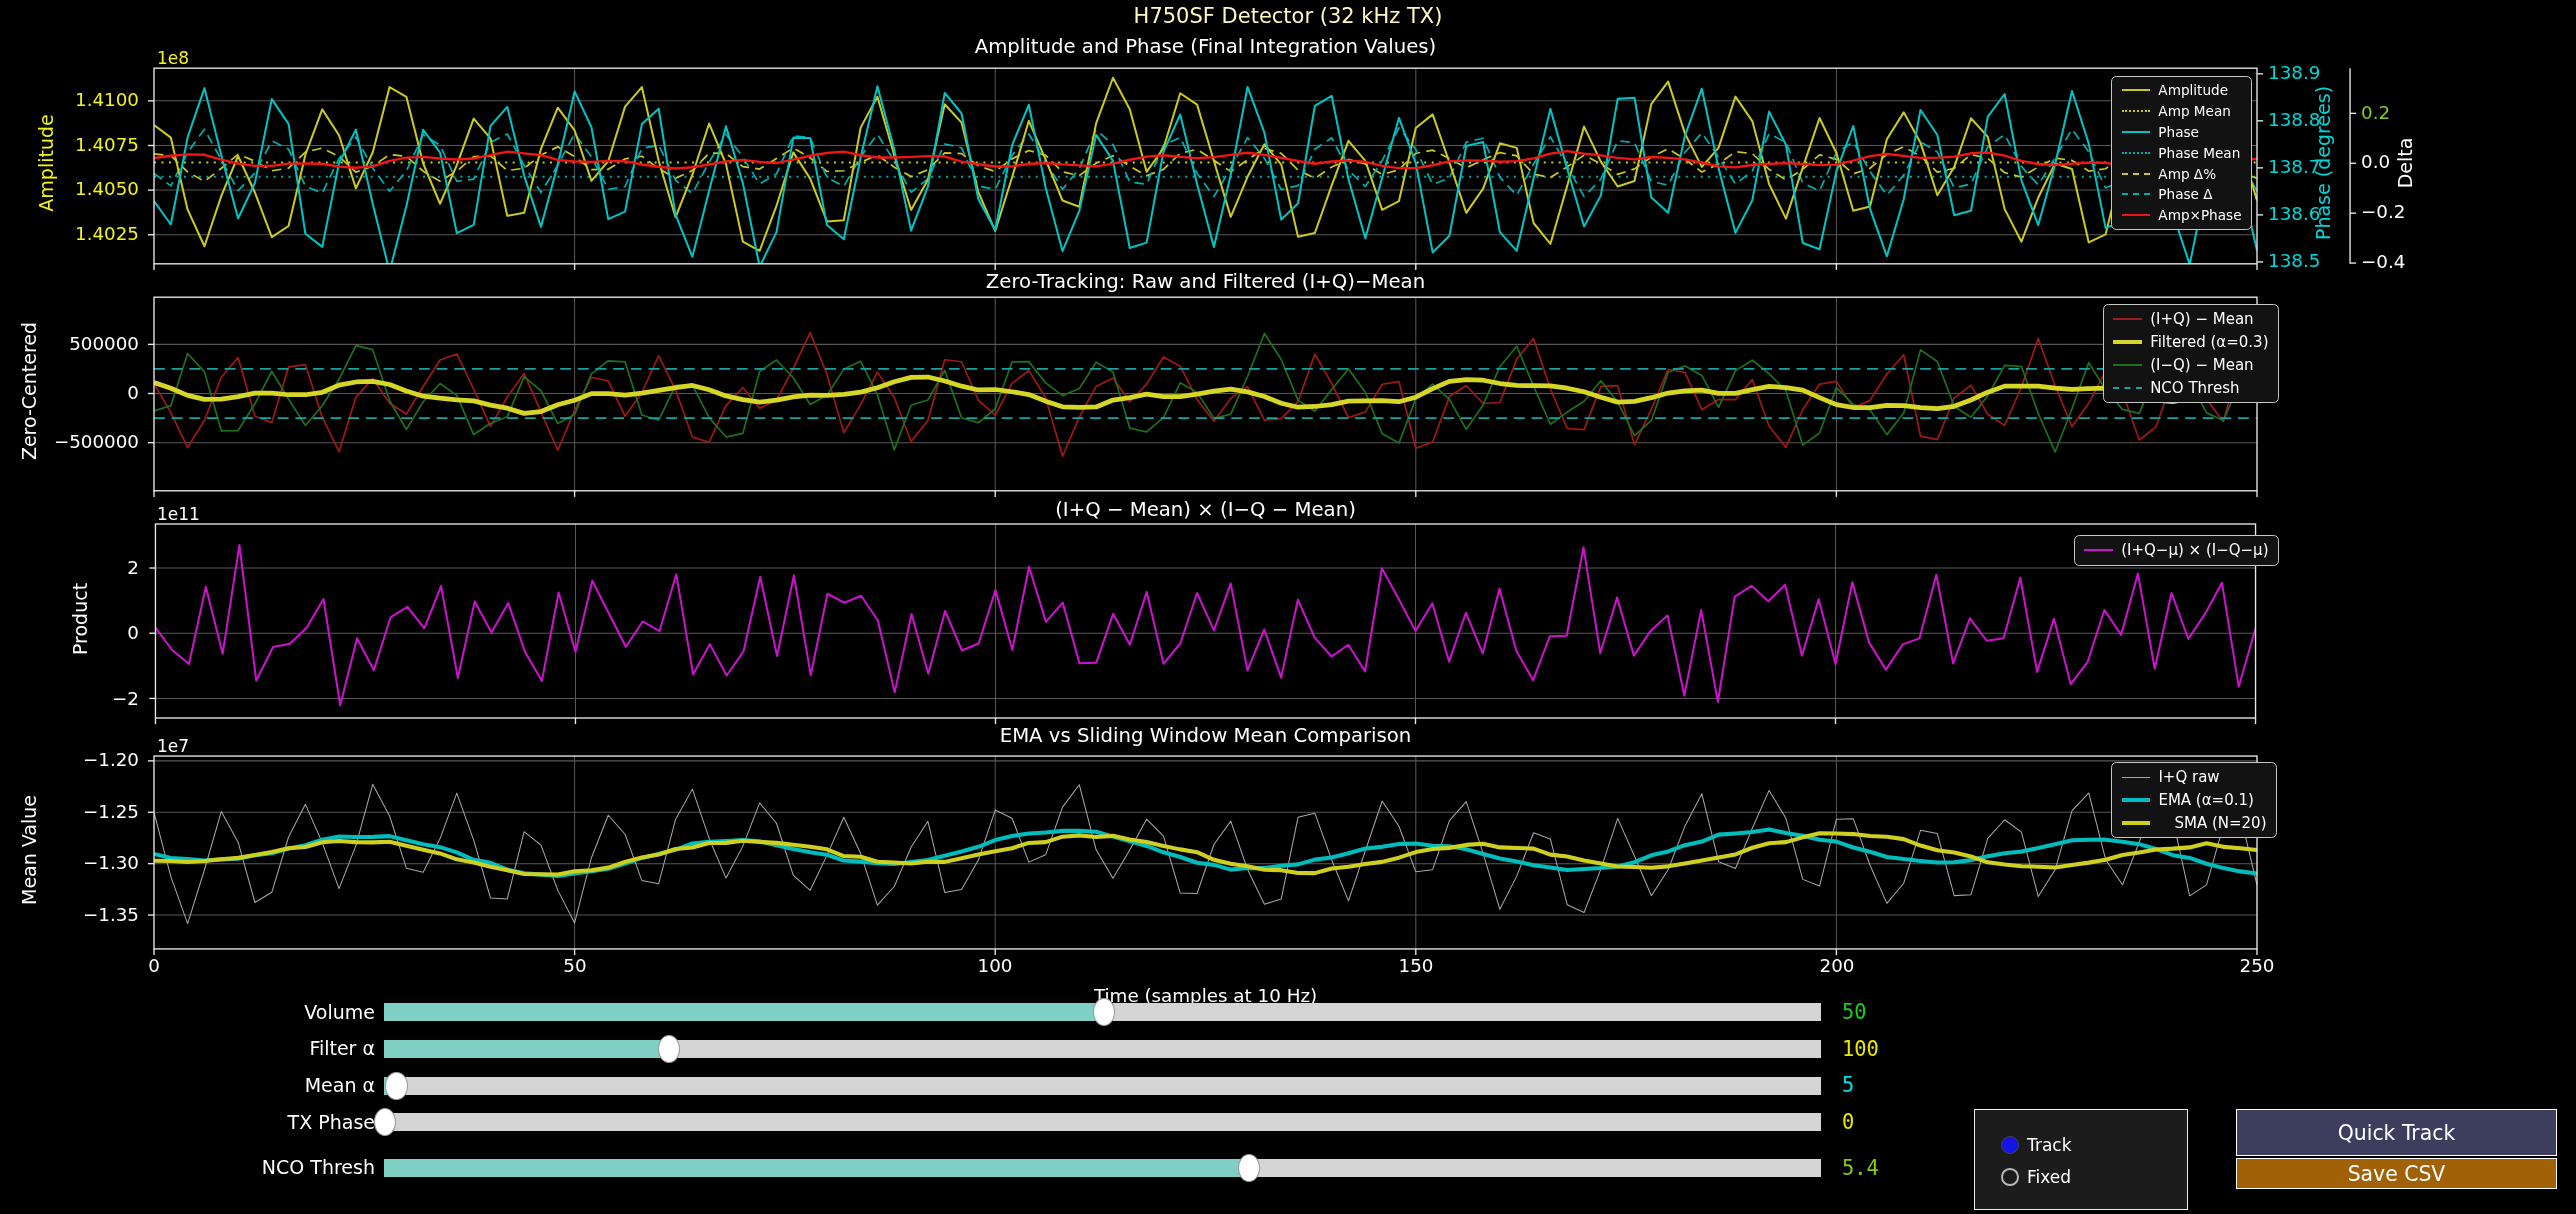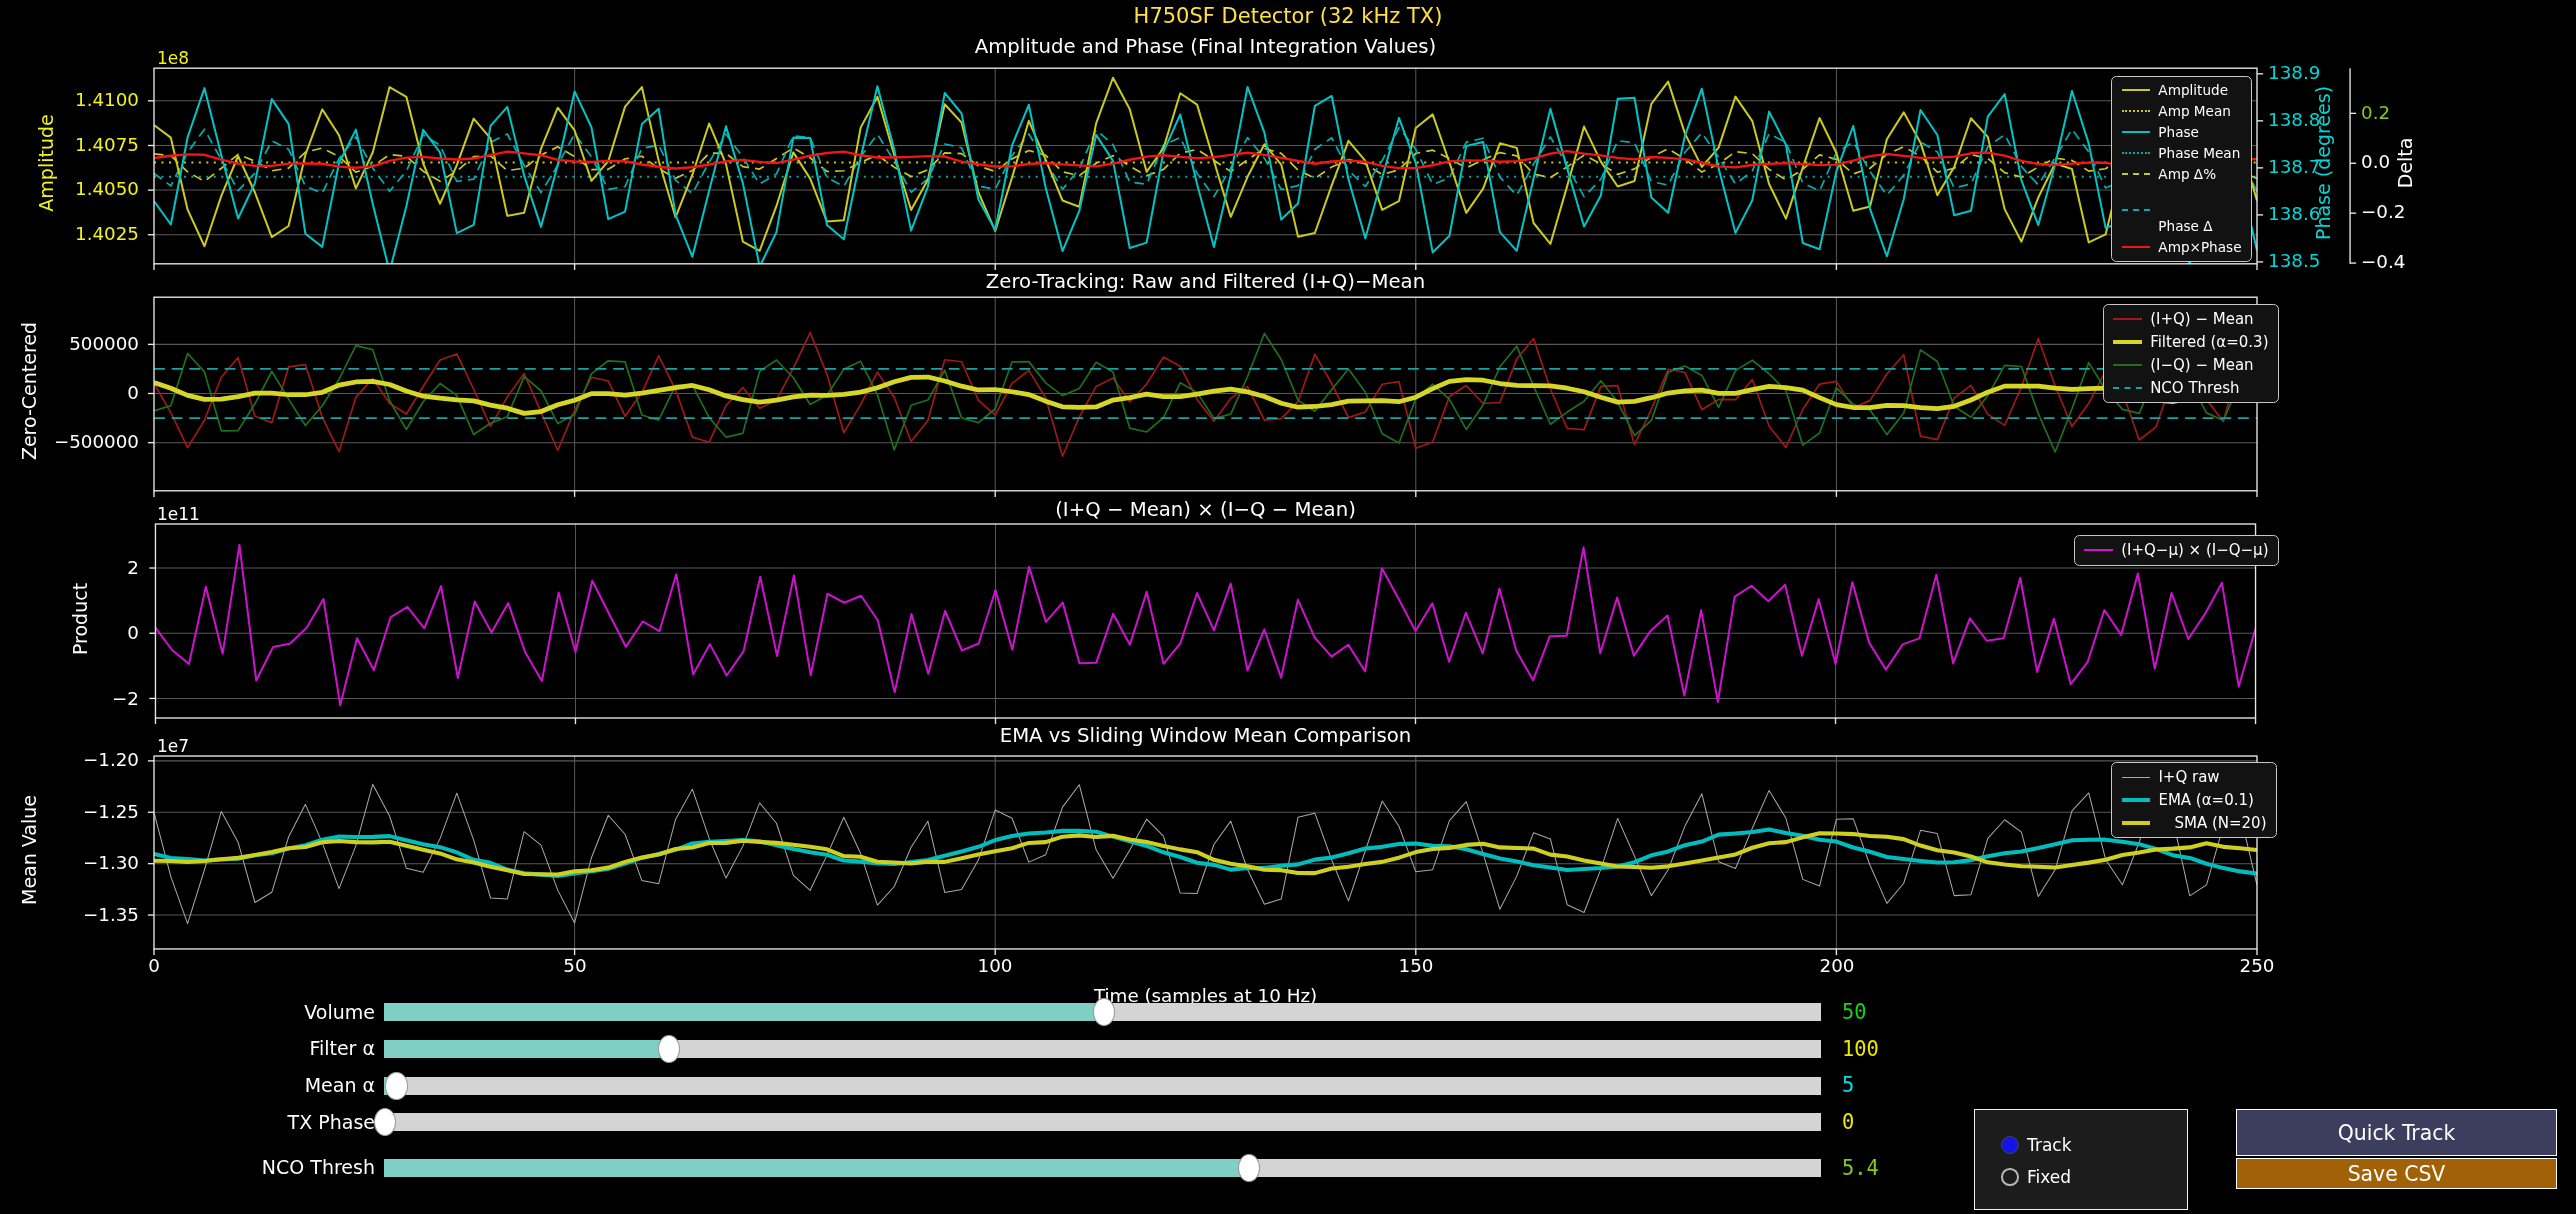--- a/index.html
+++ b/index.html
@@ -1,19 +1,19 @@
 <!DOCTYPE html>
 <html style="font-size:11px"><head>
 <meta charset="utf-8">
 <style>
   html,body{margin:0;padding:0;background:#000;}
   #fig{position:relative;width:2576px;height:1215px;background:#000;overflow:hidden;
        font-family:"DejaVu Sans",sans-serif;color:#fff;}
   .abs{position:absolute;}
-  .suptitle{width:100%;text-align:center;top:4.1px;left:0;font-size:21px;color:#fde047;}
+  .suptitle{width:100%;text-align:center;top:4.1px;left:0;font-size:21px;color:#fef9c3;}
   .sp-title{left:154px;width:2103px;text-align:center;font-size:19.7px;color:#fff;}
   .offset-text{font-size:17px;}
   .tick-label{font-size:18.3px;line-height:1;}
   .ylab{font-size:19px;transform:rotate(-90deg);transform-origin:center;white-space:nowrap;}
   .plot{position:absolute;}
   .plot svg{overflow:visible;display:block;}
   .legend{position:absolute;background:#121212;border:1.4px solid #c8c8c8;border-radius:5.4px;
           padding:5.4px 9.5px;display:flex;flex-direction:column;gap:4.8px;z-index:5;}
   .legend .row{display:flex;align-items:center;gap:8.2px;}
   .legend .sample{width:28.5px;flex:0 0 28.5px;}
@@ -228,21 +228,21 @@
       <div class="row">
         <span class="sample" style="border-top: 2px dotted rgb(0, 168, 168);"></span>
         <span class="lab" style="font-size: 13.6px;">Phase Mean</span>
       </div>
       <div class="row">
         <span class="sample" style="border-top: 2px dashed rgb(201, 201, 30);"></span>
         <span class="lab" style="font-size: 13.6px;">Amp Δ%</span>
       </div>
       <div class="row">
         <span class="sample" style="border-top: 2px dashed rgb(0, 176, 176);"></span>
-        <span class="lab" style="font-size: 13.6px; margin-top: 32px;">Phase Δ</span>
+        <span class="lab" style="font-size: 13.6px;">Phase Δ</span>
       </div>
       <div class="row">
         <span class="sample" style="border-top: 2px solid rgb(242, 21, 21);"></span>
         <span class="lab" style="font-size: 13.6px;">Amp×Phase</span>
       </div>
     </div>
     <div class="abs sp-title" style="top: 270px;">Zero-Tracking: Raw and Filtered (I+Q)−Mean</div>
     <div class="abs tick-label" style="left: 51px; top: 335px; width: 88px; text-align: right; color: rgb(255, 255, 255);">500000</div>
     <div class="abs tick-label" style="left: 51px; top: 384px; width: 88px; text-align: right; color: rgb(255, 255, 255);">0</div>
     <div class="abs tick-label" style="left: 51px; top: 433px; width: 88px; text-align: right; color: rgb(255, 255, 255);">−500000</div>

